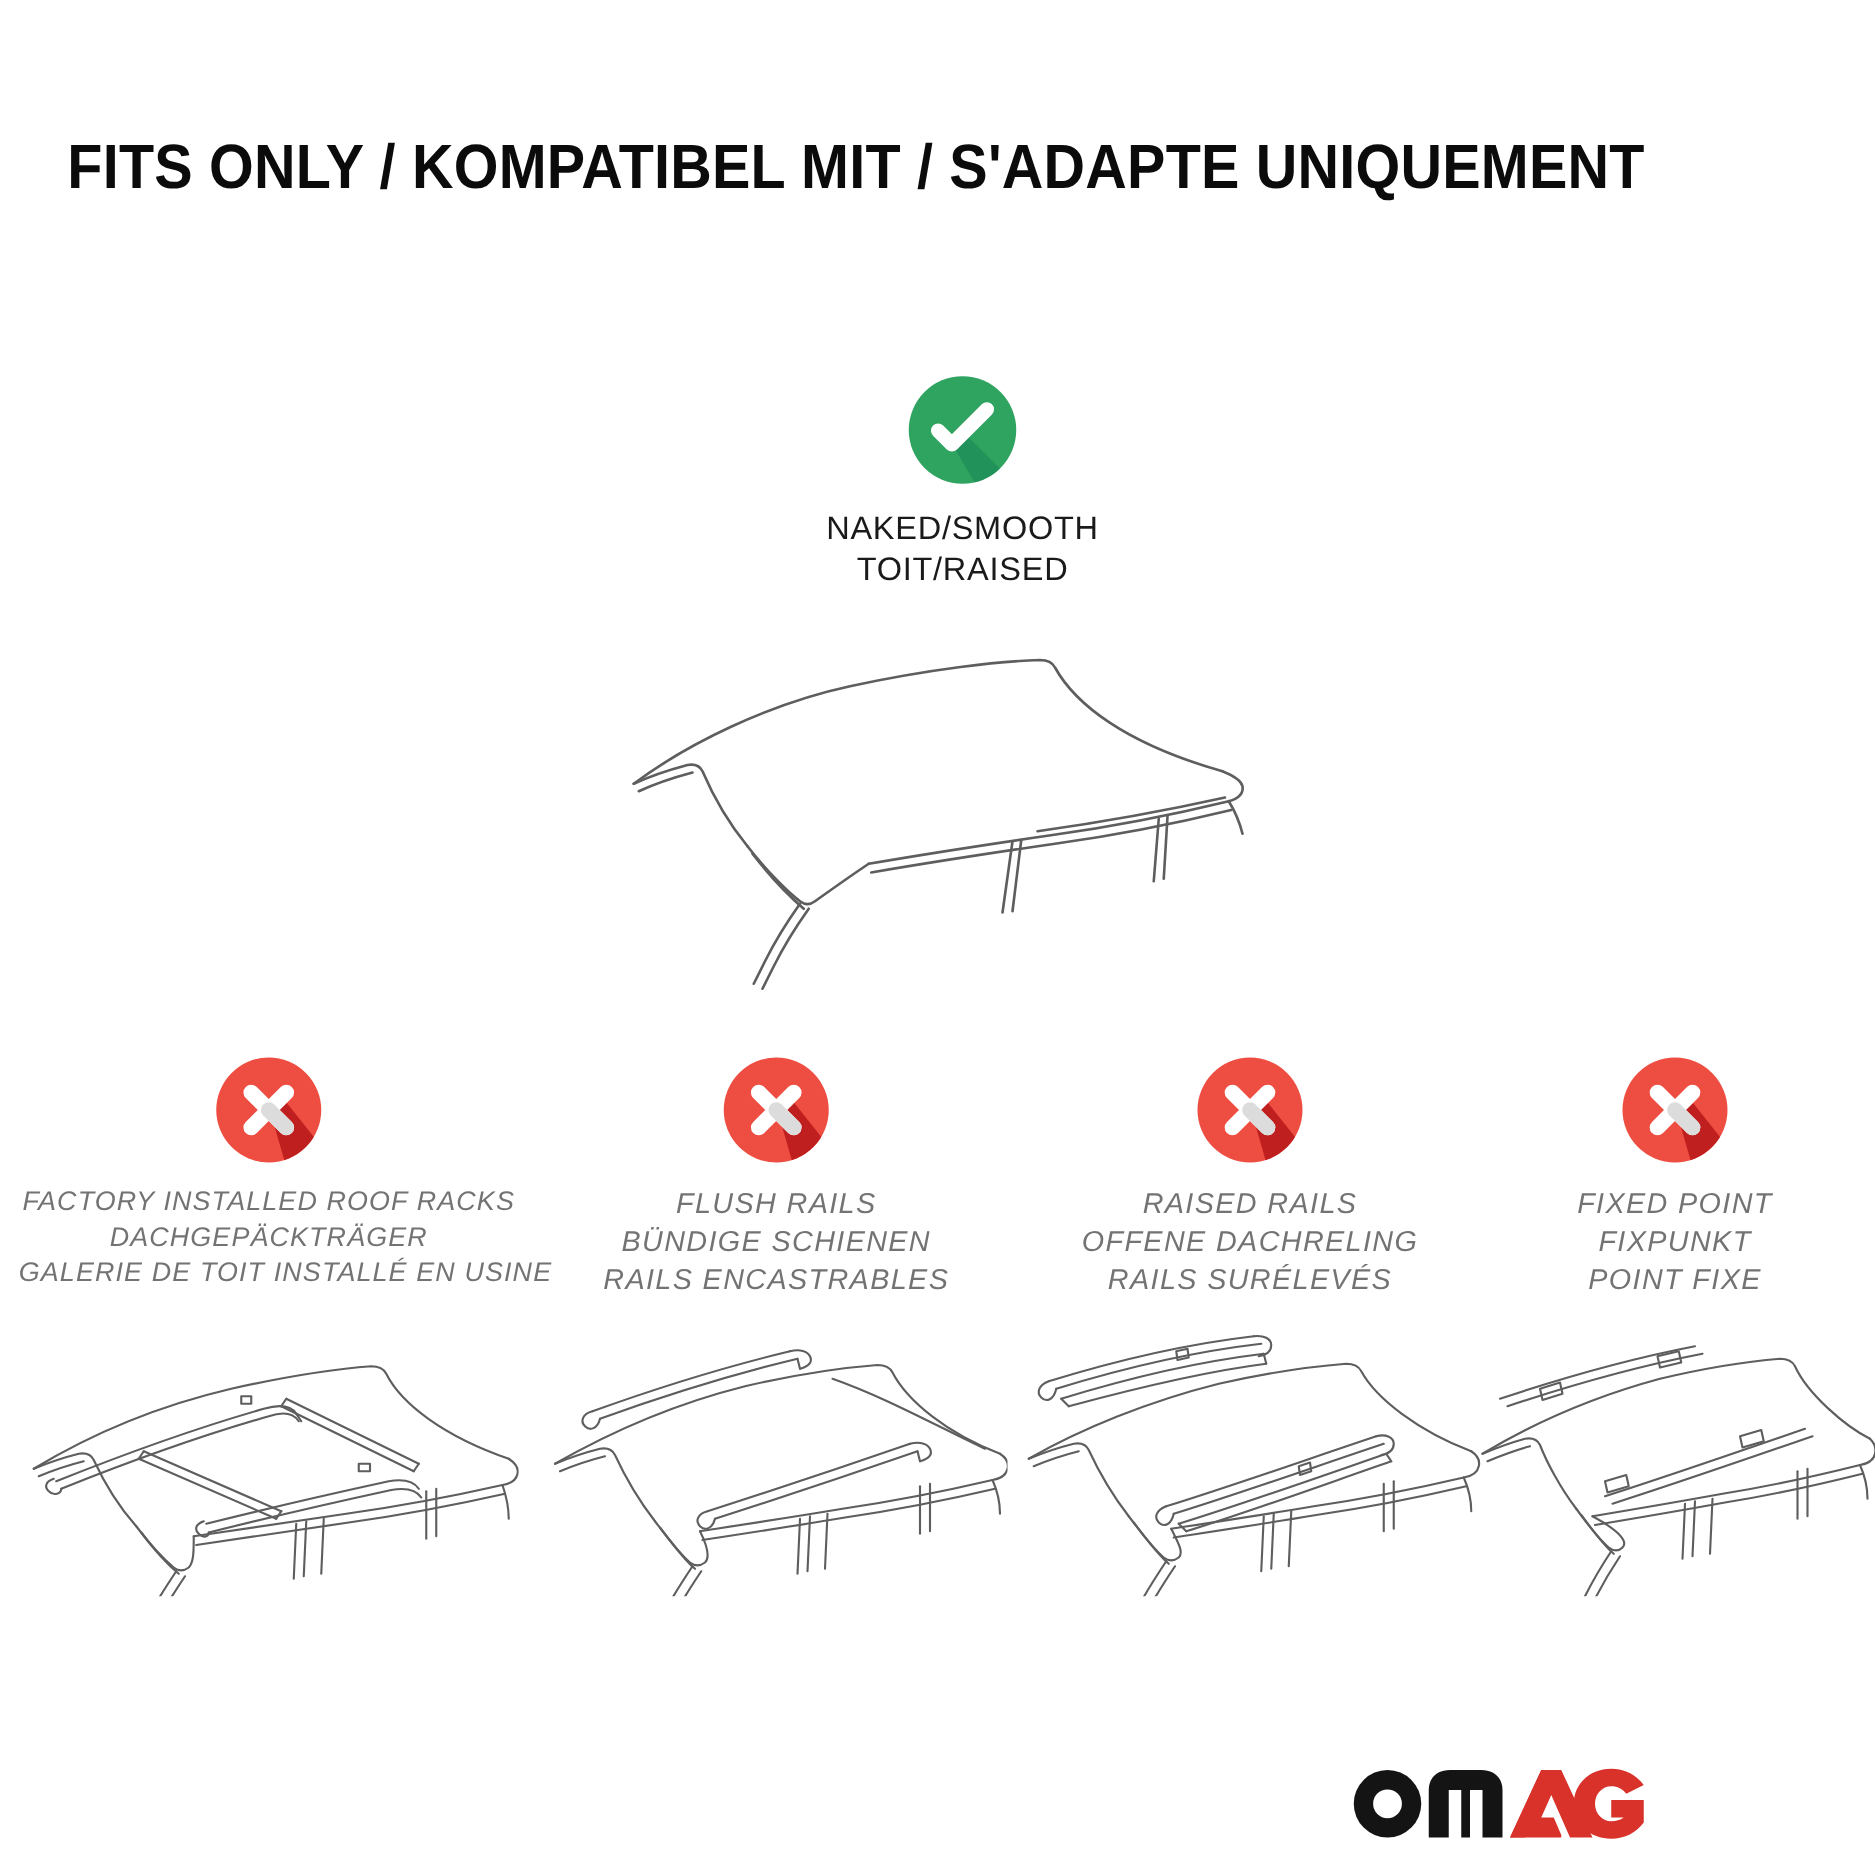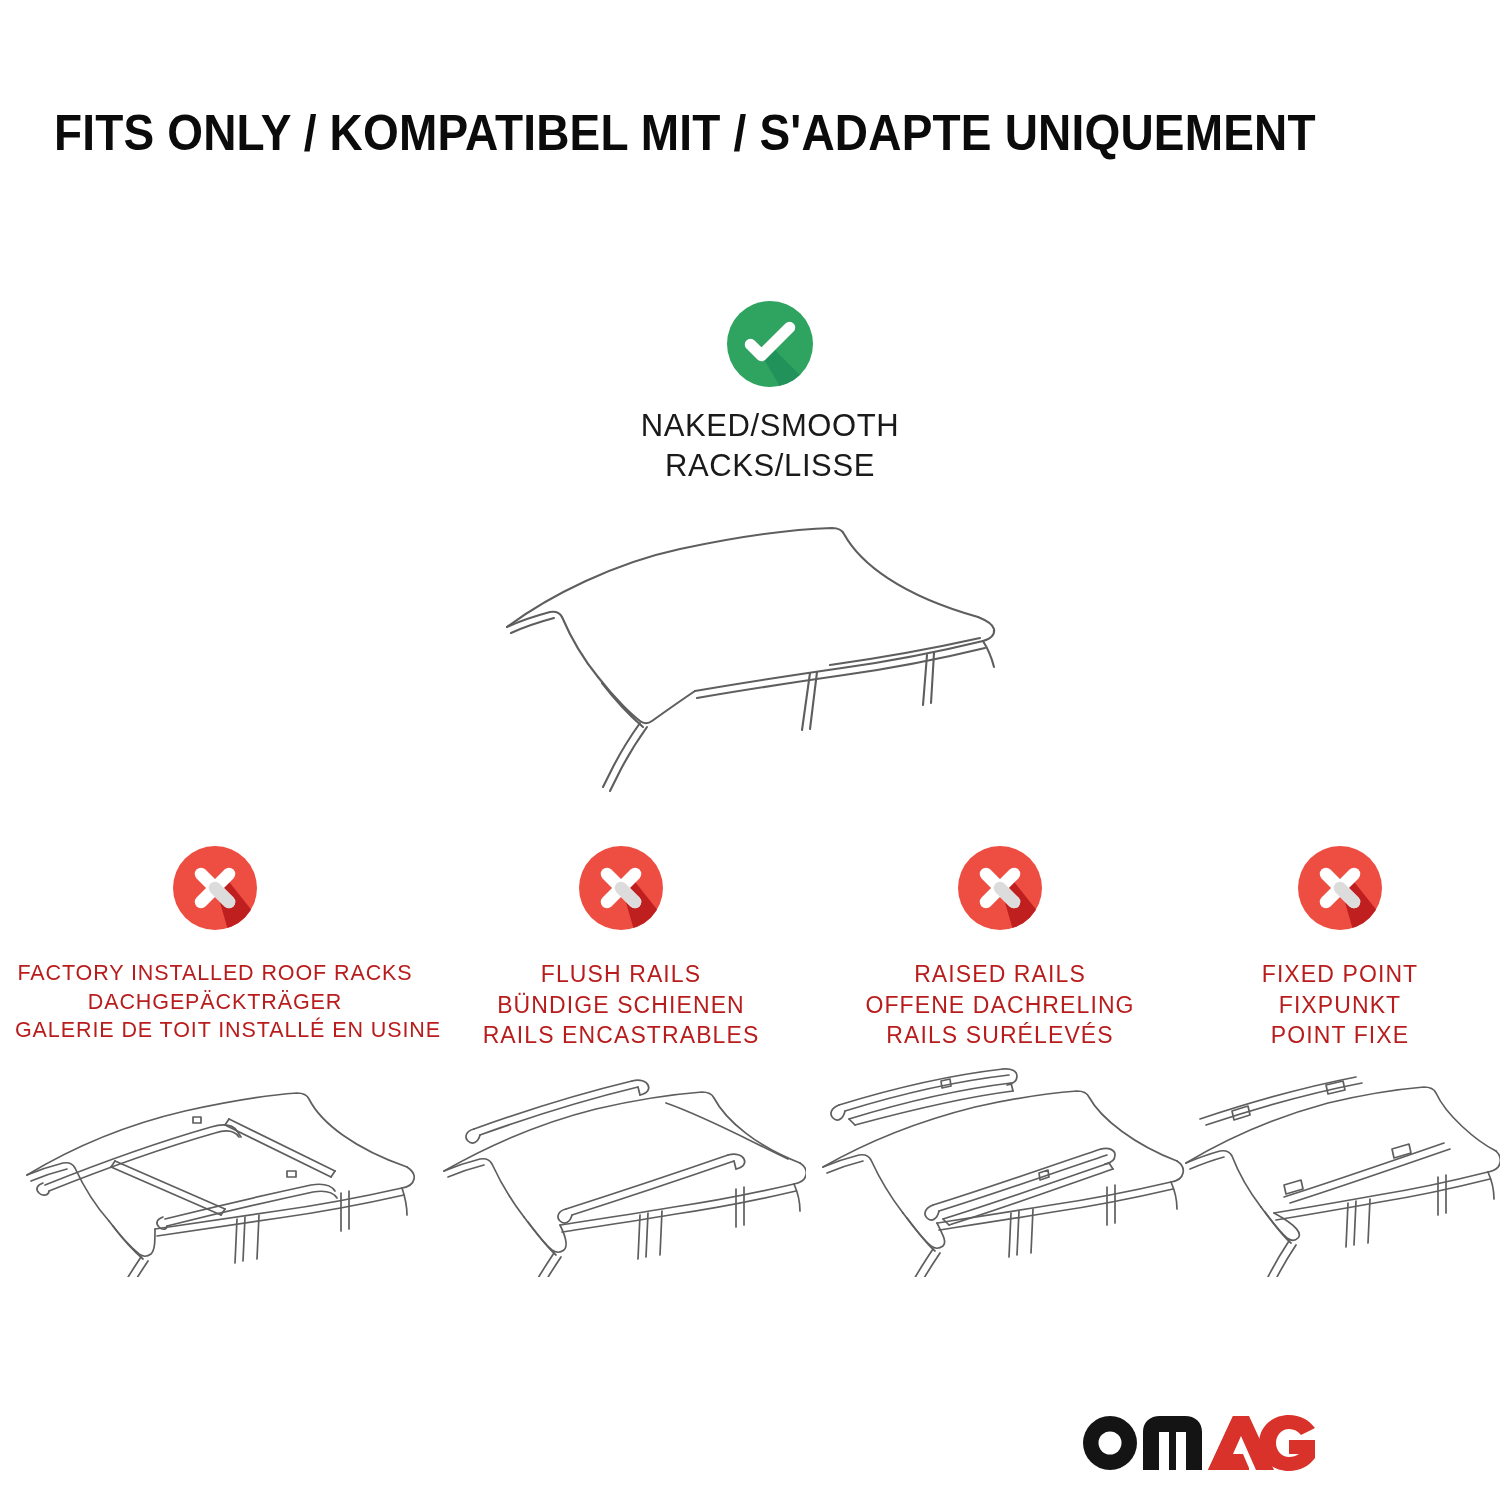--- a/index.html
+++ b/index.html
@@ -34,21 +34,21 @@
   }
   .badge{
     width:88px;height:88px;
     margin:0 auto;
     position:relative;
   }
   .badge svg{display:block;width:88px;height:88px;}
 
   .fit-caption{
     margin-top:18px;
-    font-size:31px;
+    font-size:26px;
     line-height:1.28;
     letter-spacing:0.6px;
     color:#1a1a1a;
     font-weight:400;
   }
   .fit-caption div{white-space:nowrap;}
 
   
   .hero-art{
     position:absolute;
@@ -73,26 +73,27 @@
   .col-2{left:815px;width:370px;}
   .col-3{left:1190px;width:300px;}
 
   .badge-sm{
     width:86px;height:86px;
     margin:0 auto;
   }
   .badge-sm svg{display:block;width:86px;height:86px;}
 
   .no-caption{
-    margin-top:28px;
+    margin-top:16px;
     font-size:23px;
     line-height:1.33;
     letter-spacing:1.1px;
-    color:#b91c1c;
+    color:#737373;
     font-weight:400;
+    font-style:italic;
   }
   .no-caption.small{font-size:21.5px;letter-spacing:0.9px;}
   .no-caption div{white-space:nowrap;}
 
   .car-art{
     position:absolute;
     left:0;right:0;
     height:210px;
   }
   .car-art svg{display:block;width:100%;height:100%;}
@@ -125,21 +126,21 @@
         <circle cx="44" cy="44" r="43" fill="#2fa360"></circle>
         <g clip-path="url(#gclip)">
           <path d="M36.5 56.5 L46 47 L92 93 L60 97 Z" fill="#1e8f59" opacity="0.85"></path>
         </g>
         <path d="M24.5 44.5 L35.5 55.5 L63.5 27.5" fill="none" stroke="#ffffff" stroke-width="11.5" stroke-linecap="round" stroke-linejoin="round"></path>
       </svg>
     </div>
 
     <div class="fit-caption">
       <div>NAKED/SMOOTH</div>
-      <div>RACKS/LISSE</div>
+      <div>TOIT/RAISED</div>
     </div>
   </div>
 
   <div class="hero-art">
     <svg viewBox="0 0 560 290" xmlns="http://www.w3.org/2000/svg">
       <g fill="none" stroke="#5e5e5e" stroke-width="2.1" stroke-linecap="round" stroke-linejoin="round">
 
         <path d="M27 112 C70 80 135 48 200 34 C265 20 320 14 352 13
                  C358 13 362 15 364 19
                  C380 48 420 80 498 102"></path>

